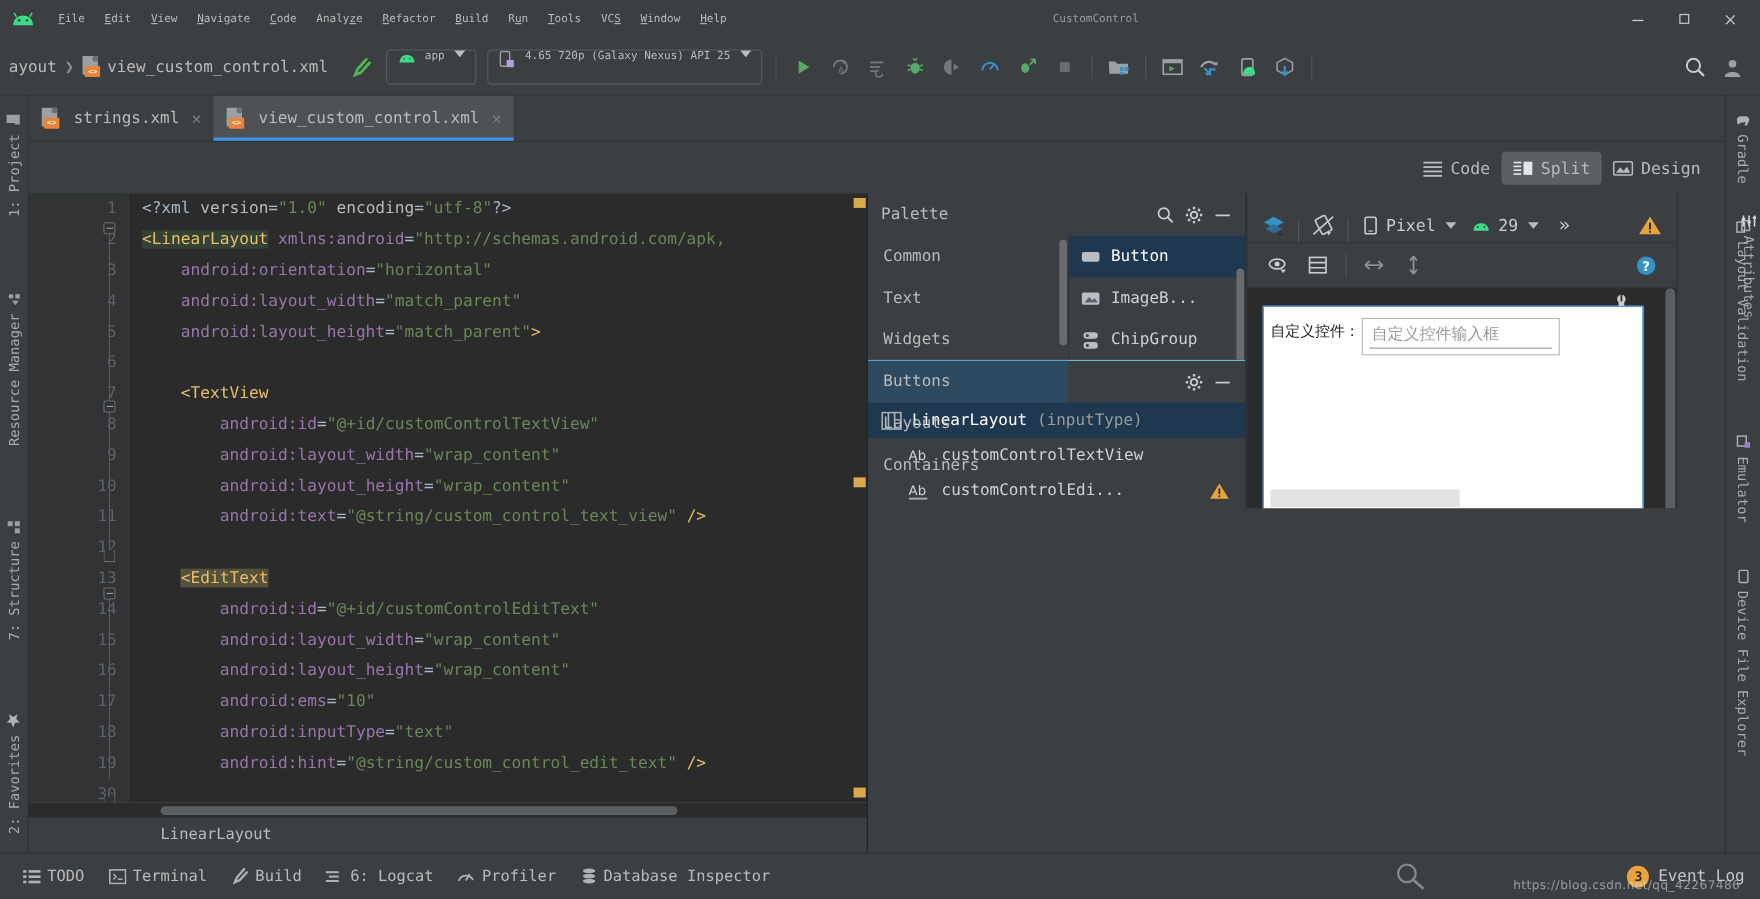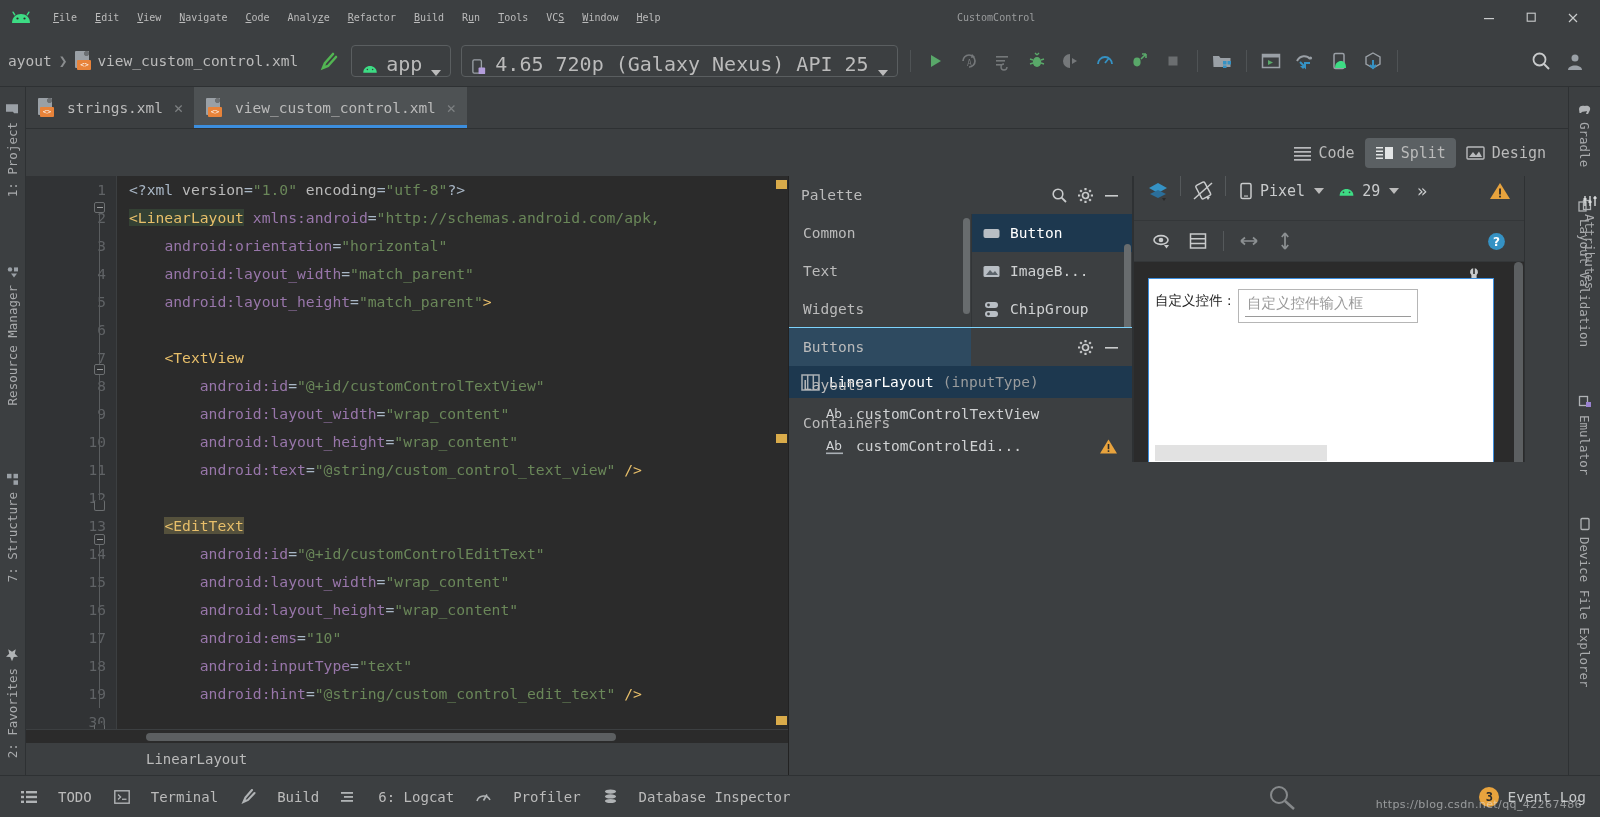--- a/index.html
+++ b/index.html
@@ -26,22 +26,22 @@
             border-bottom:1px solid #2e3133; }
   .crumbs{ display:flex; align-items:center; font-size:14.5px; color:#bbbbbb; }
   .crumb-sep{ margin:0 7px; color:#8a8d8f; }
   .xmlicon{ width:17px; height:19px; position:relative; display:inline-block; margin-right:6px; vertical-align:-4px; }
   .xmlicon .pg{ position:absolute; left:1px; top:0; width:14px; height:17px; background:#9aa0a6; border-radius:1px; }
   .xmlicon .fold{ position:absolute; right:2px; top:0; width:5px; height:5px; background:#6b7074; }
   .xmlicon .tag{ position:absolute; left:3px; bottom:0px; width:14px; height:10px; background:#e8833a; border-radius:1px;
                  color:#fff; font-size:7px; line-height:10px; text-align:center; font-family:"DejaVu Sans Mono",monospace; }
   .tb-sep{ width:1px; height:22px; background:#4f5355; margin:0 7px; }
   .tb-btn{ width:34px; height:34px; display:flex; align-items:center; justify-content:center; border-radius:3px; }
-  .combo{ height:32px; display:flex; align-items:flex-end; padding:0 9px; border:1px solid #5a5e60; border-radius:4px;
-          background:#3c3f41; font-size:20px; color:#bbbbbb; margin:0 5px; }
+  .combo{ height:32px; display:flex; align-items:flex-start; padding:0 9px; border:1px solid #5a5e60; border-radius:4px;
+          background:#3c3f41; font-size:10px; color:#bbbbbb; margin:0 5px; }
   .caret{ width:0;height:0;border-left:5px solid transparent;border-right:5px solid transparent;border-top:6px solid #bbb; margin-left:9px; }
 
   
   .mid{ flex:1; display:flex; min-height:0; }
 
   
   .rail{ width:26px; background:#3c3f41; display:flex; flex-direction:column; align-items:center;
          border-right:1px solid #2e3133; flex:0 0 26px; padding-top:6px; }
   .rail-item{ writing-mode:vertical-rl; transform:rotate(180deg); font-size:12.5px; color:#a9abad; padding:9px 3px;
               display:flex; align-items:center; gap:6px; white-space:nowrap; }
@@ -109,21 +109,21 @@
   .pitems-scroll{ position:absolute; right:0; top:0; width:9px; height:100%; }
   .pitems-thumb{ position:absolute; right:1px; top:30px; width:7px; height:86px; background:#686c6e; border-radius:4px; }
   .pico{ width:19px;height:19px;flex:0 0 19px;display:flex;align-items:center;justify-content:center; }
 
   .ctree{ flex:1; display:flex; flex-direction:column; border-top:1px solid #7dd3fc; }
   .ct-row{ height:32px; display:flex; align-items:center; gap:9px; padding-left:12px; font-size:14.5px; color:#cfd1d2; }
   .ct-row.sel{ background:#1d384f; color:#ffffff; }
   .ct-row .dim{ color:#9a9c9d; }
 
   .preview{ flex:1; display:flex; flex-direction:column; min-width:0; border-left:1px solid #2e3133; }
-  .dv-toolbar{ height:44px; display:flex; align-items:flex-start; gap:1px; padding:0 8px; flex:0 0 44px; }
+  .dv-toolbar{ height:44px; display:flex; align-items:flex-end; gap:1px; padding:0 8px; flex:0 0 44px; }
   .dv-toolbar2{ height:42px; display:flex; align-items:center; gap:4px; padding:0 12px; flex:0 0 42px;
                 border-top:1px solid #343739; border-bottom:1px solid #343739; }
   .dbtn{ width:32px;height:30px;display:flex;align-items:center;justify-content:center;border-radius:3px; }
   .dsep{ width:1px; height:20px; background:#55595b; margin:0 5px; }
   .canvas{ flex:1; background:#2b2b2b; position:relative; overflow:hidden; }
   .device{ position:absolute; left:14px; top:16px; width:346px; bottom:-4px; background:#ffffff;
            border:1px solid #3c8ede; }
   .dev-row{ display:flex; align-items:flex-start; padding:10px 6px 0 6px; gap:2px; }
   .dev-label{ font-family:"DejaVu Sans","Liberation Sans",sans-serif; font-size:13.5px; color:#222; padding-top:3px; }
   .dev-edit{ border:1px solid #b6b6b6; padding:4px 8px 9px 8px; min-width:180px; position:relative; }
@@ -131,21 +131,21 @@
   .dev-edit .ul{ position:absolute; left:6px; right:6px; bottom:5px; height:1px; background:#9a9a9a; }
   .dev-bottom{ position:absolute; left:6px; bottom:4px; width:172px; height:16px; background:#e2e2e2; }
   .canvas-scroll{ position:absolute; right:0; top:0; width:11px; height:100%; }
   .canvas-thumb{ position:absolute; right:1px; top:0; width:9px; height:284px; background:#5c5f61; border-radius:5px; }
   .wrench{ position:absolute; right:40px; top:4px; }
   .attrbar{ width:44px; flex:0 0 44px; border-left:1px solid #2e3133; display:flex; flex-direction:column; }
 
   
   .statusbar{ height:42px; background:#3c3f41; display:flex; align-items:center; padding:0 10px; flex:0 0 42px;
               border-top:1px solid #2e3133; position:relative; }
-  .sb-item{ display:flex; align-items:center; gap:21px; font-size:14px; color:#bbbbbb; padding:4px 11px; border-radius:3px; }
+  .sb-item{ display:flex; align-items:center; gap:6px; font-size:14px; color:#bbbbbb; padding:4px 11px; border-radius:3px; }
   .sb-right{ position:absolute; right:14px; display:flex; align-items:center; gap:8px; }
   .badge{ width:20px;height:20px;border-radius:50%; background:#e8a33d; color:#2b2b2b; font-size:12px;
           display:flex;align-items:center;justify-content:center; font-weight:bold; }
   .wm{ position:absolute; right:18px; bottom:6px; font-family:"DejaVu Sans","Liberation Sans",sans-serif;
        font-size:11px; color:rgba(225,228,230,.55); letter-spacing:.4px; pointer-events:none; }
   .wm2{ position:absolute; right:300px; bottom:2px; opacity:.45; }
 </style>
 </head>
 <body>
 

